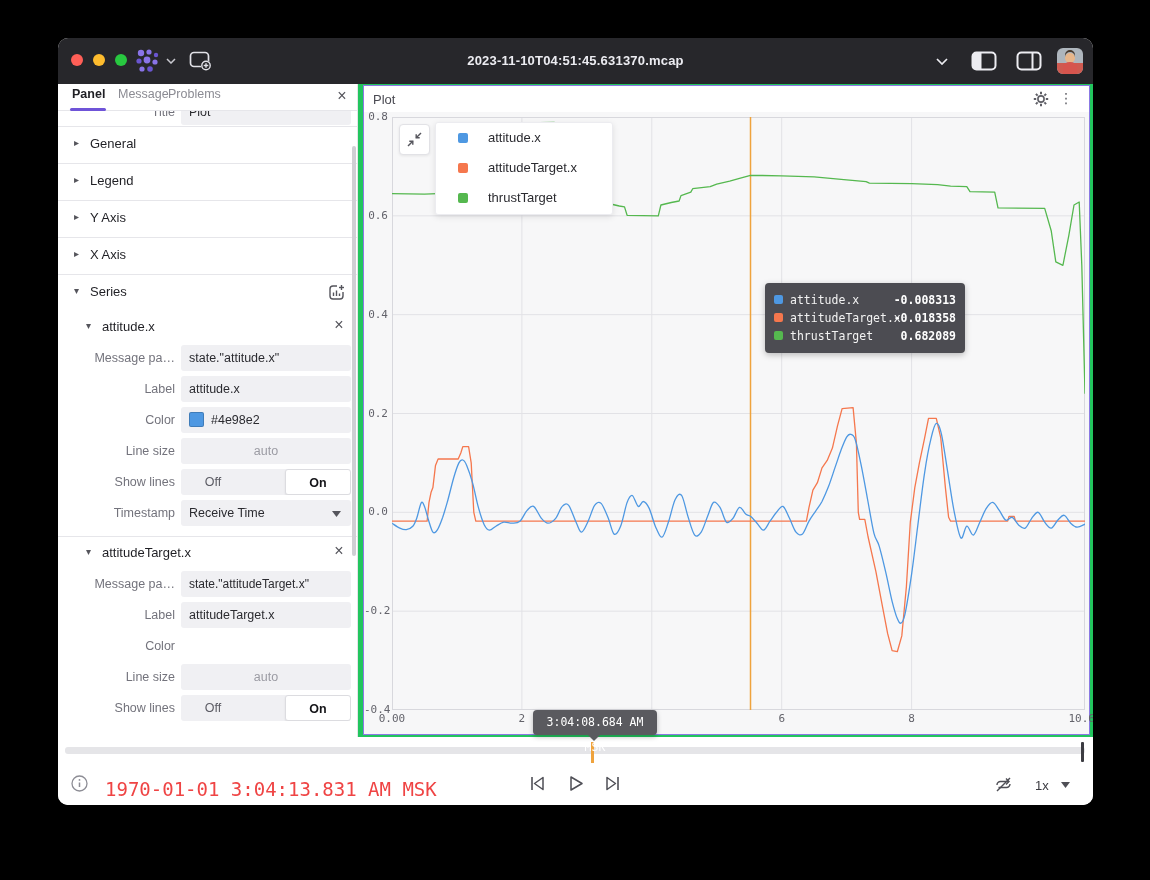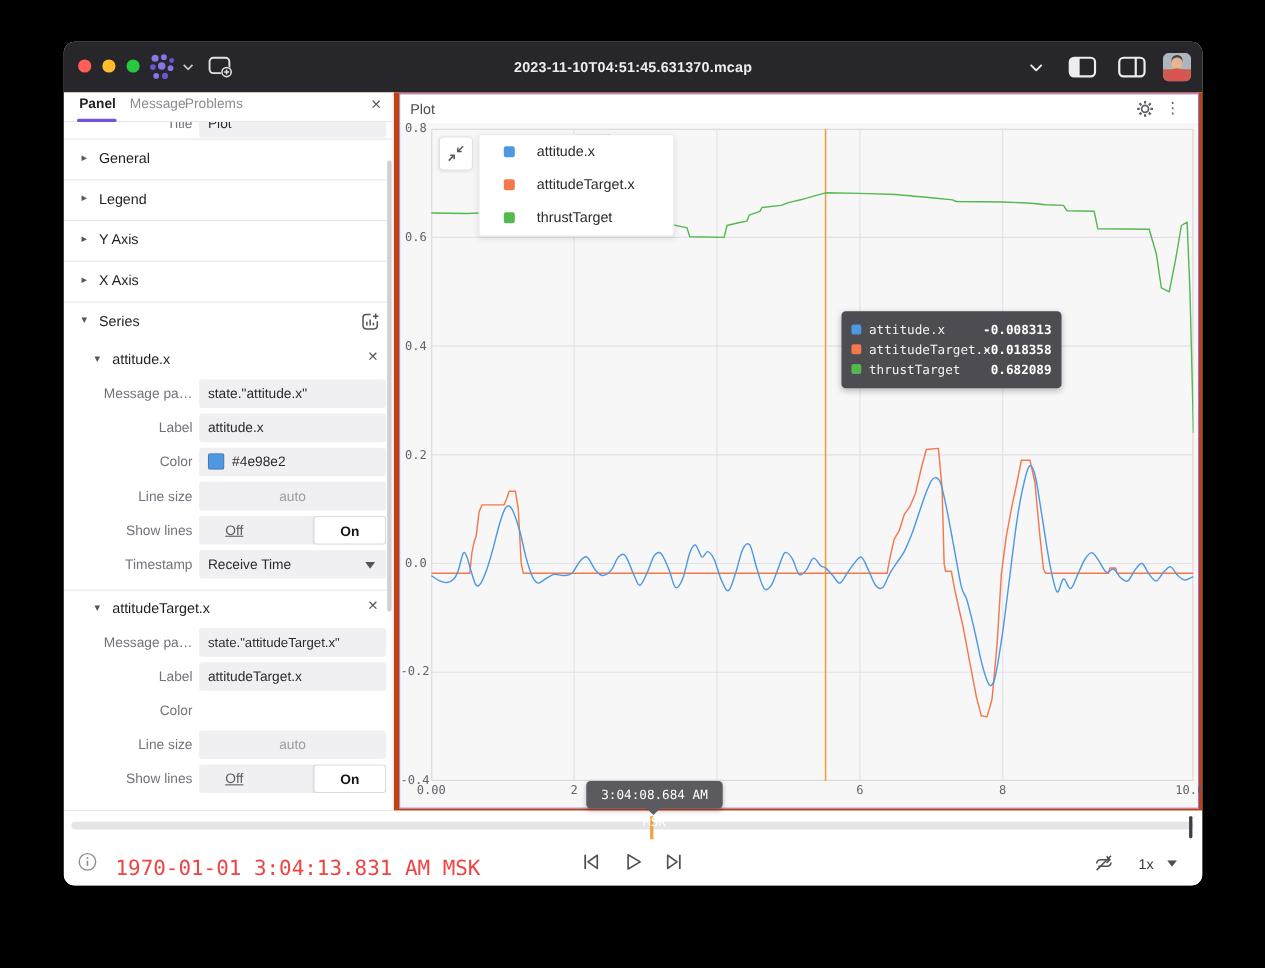--- a/index.html
+++ b/index.html
@@ -13,21 +13,21 @@
   .tb-chev{position:absolute;left:108px;top:20px;}
   .addpanel{position:absolute;left:131px;top:13px;}
   .fname{position:absolute;left:0;right:0;top:15px;text-align:center;color:#ececf1;font-size:13px;font-weight:bold;letter-spacing:.2px;}
   .layoutbox{position:absolute;left:680px;top:6px;}
   .layout-cap{font-size:8.5px;color:#9a9aa2;letter-spacing:.8px;font-weight:bold;}
   .layout-name{font-size:13px;color:#ececf1;margin-top:2px;}
   .layout-chev{position:absolute;left:878px;top:20px;}
   .sbicon{position:absolute;top:13px;}
   .avatar{position:absolute;left:999px;top:10px;width:26px;height:26px;border-radius:6px;overflow:hidden;}
   
-  .content{position:absolute;left:0;top:46px;width:100%;height:653px;background:#c2410c;}
+  .content{position:absolute;left:0;top:46px;width:100%;height:653px;background:#22c55e;padding-left:33px;}
   .sidebar{position:absolute;left:0;top:0;width:299px;height:100%;background:#fff;border-right:1px solid #e4e4e8;}
   .tabbar{position:relative;height:26px;border-bottom:1px solid #e6e6ea;}
   .tab{position:absolute;top:3px;font-size:12.5px;color:#8b8b93;}
   .tab.active{color:#1f1f24;font-weight:bold;}
   .tab-underline{position:absolute;height:3px;border-radius:2px;background:#6f54d8;bottom:-1px;}
   .tab-close{position:absolute;right:5px;top:2px;font-size:16px;color:#55555c;line-height:20px;width:20px;text-align:center;cursor:default;}
   .sb-scroll{position:relative;height:626px;overflow:hidden;}
   .scrollthumb{position:absolute;right:1px;top:35px;width:4px;height:410px;background:#cfcfd4;border-radius:2px;}
   .cliprow{position:relative;height:15px;overflow:hidden;border-bottom:1px solid #e6e6ea;}
   .cliprow .row-inner{position:absolute;top:-12px;left:0;right:0;height:26px;}
@@ -39,21 +39,21 @@
   .addseries{position:absolute;right:12px;top:9px;}
   .grp-head{position:relative;height:34px;}
   .grp-head .tri{position:absolute;left:28px;top:9px;font-size:10px;color:#55555c;}
   .grp-head .grp-label{position:absolute;left:44px;top:8px;font-size:13px;color:#1f1f24;}
   .grp-close{position:absolute;right:8px;top:5px;font-size:16px;color:#55555c;width:20px;text-align:center;}
   .frow{position:relative;height:31px;}
   .swatch{display:inline-block;width:15px;height:15px;border-radius:2px;vertical-align:-3px;margin-right:7px;border:1px solid rgba(0,0,0,.18);box-sizing:border-box;}
   .placeholder{color:#9b9ba3;text-align:center;padding:0;}
   .seg{display:flex;padding:0;overflow:hidden;}
   .seg span{flex:1;text-align:center;line-height:26px;font-size:12.5px;}
-  .seg .off{color:#5c5c64;text-decoration:underline;}
+  .seg .off{color:#5c5c64;}
   .seg .on{background:#fff;border:1px solid #dcdce0;border-radius:3px;font-weight:bold;color:#141418;box-shadow:0 1px 2px rgba(0,0,0,.08);margin-left:40px;}
   .selchev{position:absolute;right:10px;top:11px;}
   .divider{border-bottom:1px solid #e6e6ea;}
   
   .plotpanel{position:absolute;left:305px;top:1px;width:727px;height:650px;background:#fff;border:1px solid #8b79e4;box-sizing:border-box;}
   .plot-titlebar{position:relative;height:26px;background:#fff;}
   .plot-title{position:absolute;left:9px;top:6px;font-size:13px;color:#4a4a52;}
   .gear{position:absolute;right:40px;top:5px;}
   .kebab{position:absolute;right:16px;top:4px;font-size:14px;color:#5f5f66;}
   .chartzone{position:absolute;left:0;top:26px;right:0;bottom:0;background:#f7f7f8;}

